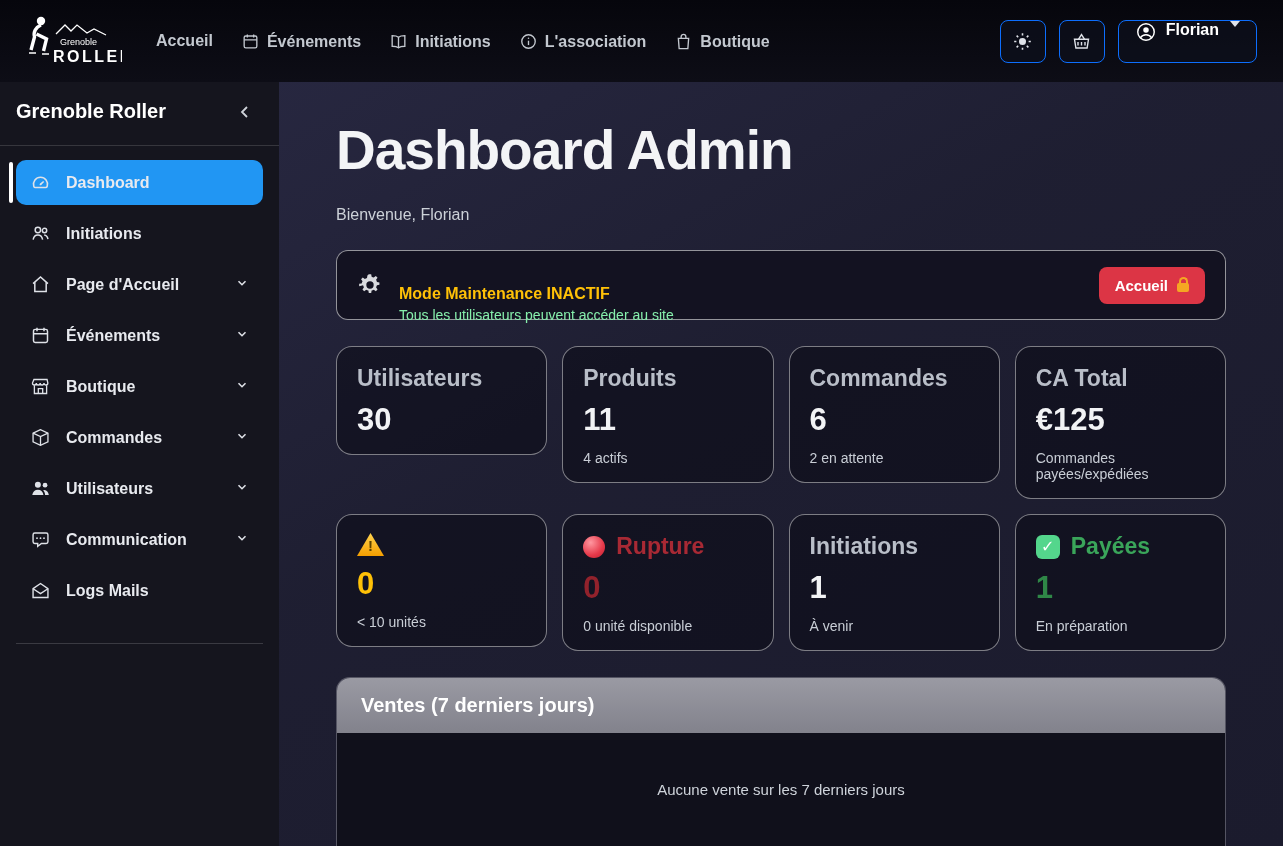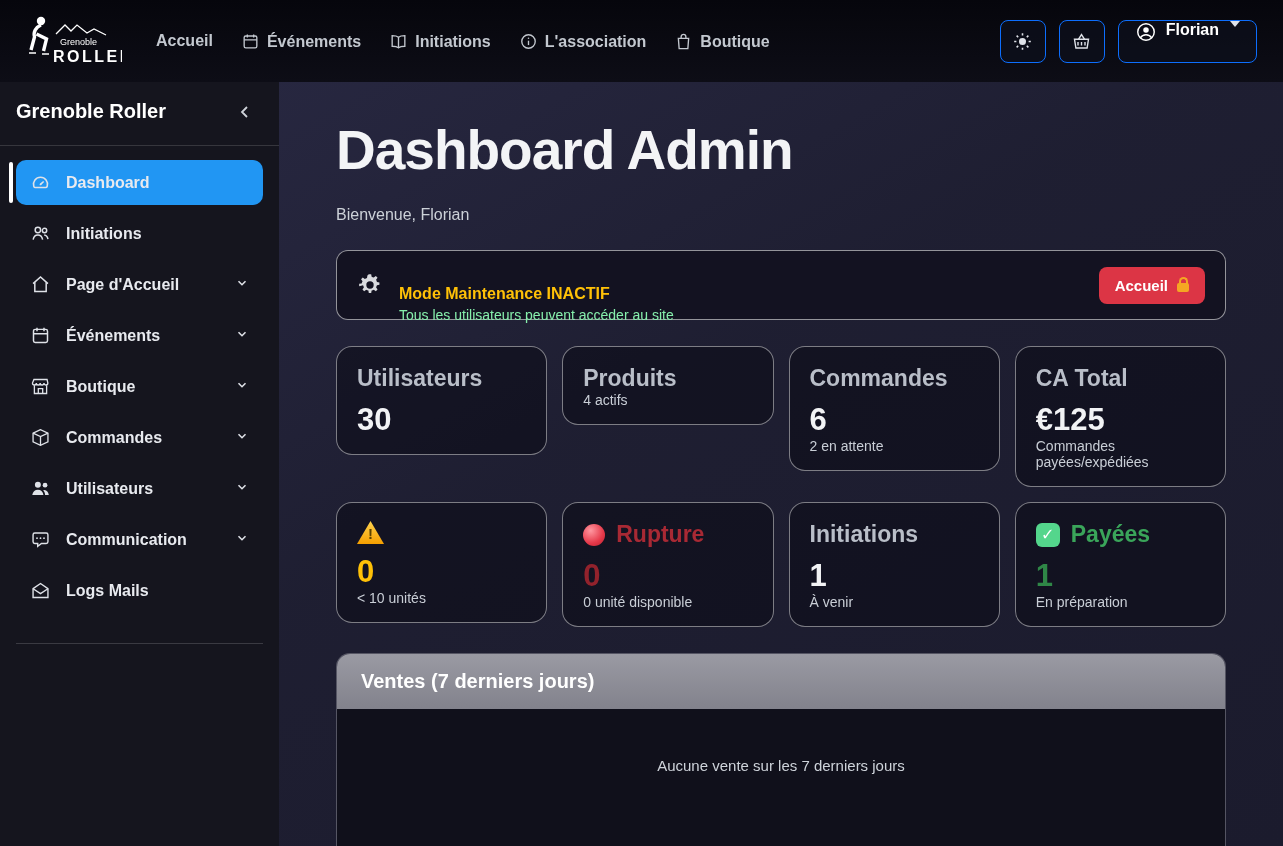--- a/index.html
+++ b/index.html
@@ -69,21 +69,21 @@
   .lock::before { content:''; position:absolute; top:-6px; left:1.5px; width:9px; height:8px;
     border:2px solid #f5a623; border-bottom:none; border-radius:5px 5px 0 0; box-sizing:border-box; }
 
   .stats { margin-top:26px; display:grid; grid-template-columns:repeat(4,1fr); gap:15px;
     align-items:start; }
   .card { background:rgba(8,8,18,.5); border:1px solid rgba(255,255,255,.45); border-radius:16px;
     padding:18px 20px 16px; }
   .card-title { color:#b9bec8; font-size:23px; font-weight:700; display:flex; align-items:center;
     gap:11px; }
   .card-value { color:#f2f3f5; font-size:31px; font-weight:700; margin-top:10px; }
-  .card-sub { color:#c9ced6; font-size:14px; margin-top:0; }
+  .card-sub { color:#c9ced6; font-size:14px; margin-top:12px; }
   .card.warning .card-title, .card.warning .card-value { color:#ffc107; }
   .card.danger .card-title { color:#a82934; }
   .card.danger .card-value { color:#92222c; }
   .card.success .card-title { color:#3aa55a; }
   .card.success .card-value { color:#2f8747; }
 
   .tri { width:27px; height:23px; background:linear-gradient(#ffd34e,#f59f00);
     clip-path:polygon(50% 0,100% 100%,0 100%); position:relative; display:inline-block; }
   .tri::after { content:'!'; position:absolute; left:0; right:0; top:4px; text-align:center;
     color:#5d4200; font-size:15px; font-weight:800; }
@@ -302,20 +302,21 @@
     </button>
   </div>
 
   <div class="stats">
     <div class="card">
       <div class="card-title">Utilisateurs</div>
       <div class="card-value">30</div>
     </div>
     <div class="card">
       <div class="card-title">Produits</div>
+      <div class="card-value">11</div>
       <div class="card-sub">4 actifs</div>
     </div>
     <div class="card">
       <div class="card-title">Commandes</div>
       <div class="card-value">6</div>
       <div class="card-sub">2 en attente</div>
     </div>
     <div class="card">
       <div class="card-title">CA Total</div>
       <div class="card-value">€125</div>

